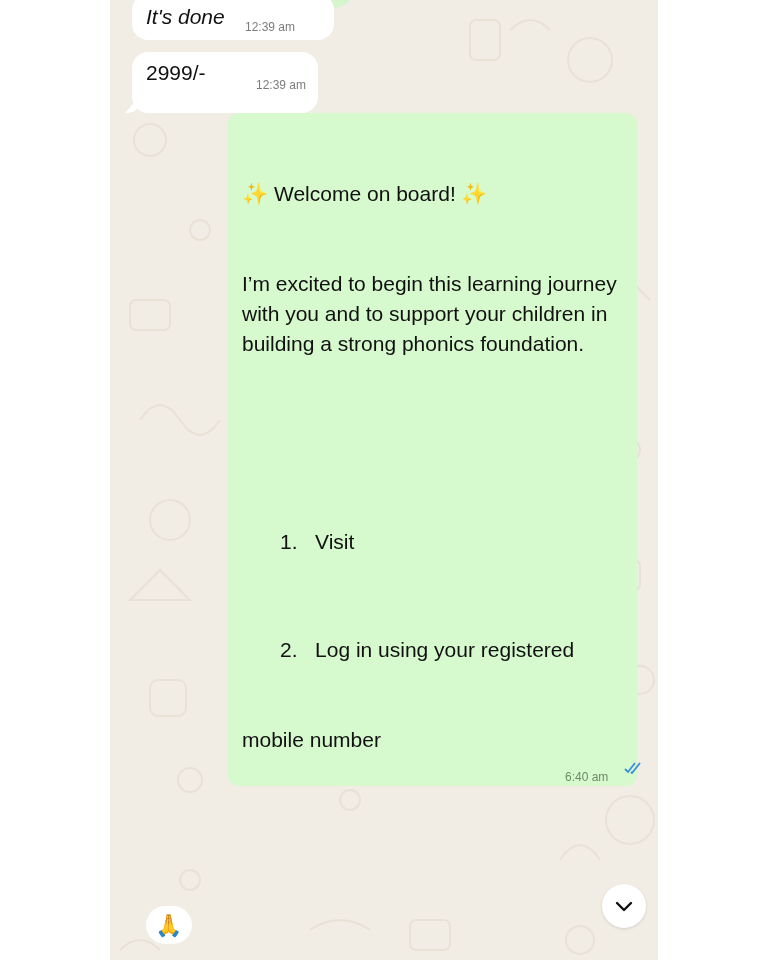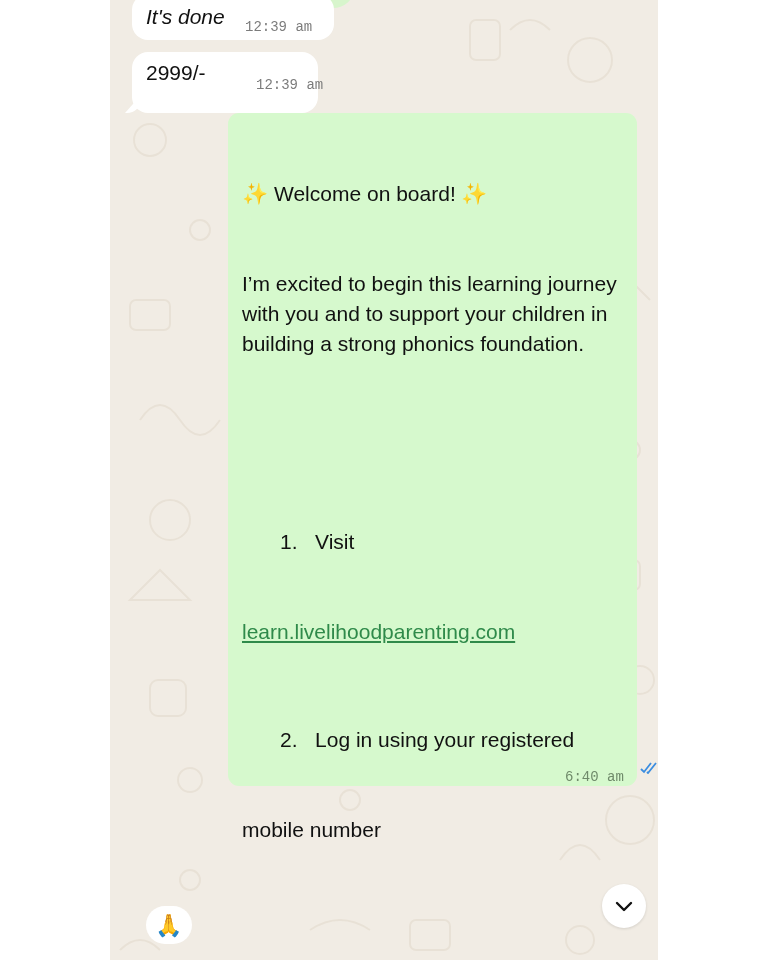--- a/index.html
+++ b/index.html
@@ -20,21 +20,21 @@
     position:absolute; border-radius:16px; color:#111;
     font-size:21px; line-height:30px;
   }
   .in { background:#ffffff; }
   .out { background:#d6f9cd; }
   .tail-in::before {
     content:""; position:absolute; left:-7px; bottom:0; width:16px; height:18px;
     background:#ffffff; border-bottom-right-radius:14px;
     clip-path: polygon(0 100%, 100% 0, 100% 100%);
   }
-  .ts { font-size:14px; color:#7c7c7c; white-space:nowrap;font-family:Liberation Mono, monospace; }
+  .ts { font-size:12px; color:#7c7c7c; white-space:nowrap; }
   .ts-out { color:#6f8a6a; }
   .b1 { left:22px; top:-6px; width:202px; height:46px; }
   .b1 .txt { position:absolute; left:14px; top:8px;font-style:italic; }
   .b1 .ts { position:absolute; left:113px; top:18px; }
   .b2 { left:22px; top:52px; width:186px; height:61px; }
   .b2 .txt { position:absolute; left:14px; top:6px; }
   .b2 .ts { position:absolute; left:124px; top:18px; }
   .b3 { left:118px; top:113px; width:409px; height:673px;border-radius:11px; }
   .b3 .body { position:absolute; left:14px; top:6px; width:390px; white-space:pre-wrap; }
   .b3 .ts { position:absolute; left:337px; top:649px; display:flex; align-items:flex-start; gap:16px; }
@@ -98,21 +98,20 @@
     <span class="txt">2999/-</span>
     <span class="ts">12:39 am</span>
   </div>
 
   <div class="bubble out b3">
     <div class="body">
       <div><span class="emoji sparkle">✨</span> <span>Welcome on board!</span> <span class="emoji sparkle">✨</span></div>
       <div>I’m excited to begin this learning journey with you and to support your children in building a strong phonics foundation.</div>
       <div style="height:30px"></div>
       <div class="indent"><span>1.</span>&nbsp;&nbsp;&nbsp;<span>Visit</span></div>
-      <div><a class="link">learn.livelihoodparenting.com</a></div>
       <div class="indent"><span>2.</span>&nbsp;&nbsp;&nbsp;<span>Log in using your registered</span></div>
       <div>mobile number</div>
       <div class="indent">&nbsp;&nbsp;&nbsp;</div>
       
       
       
       
       
       
     </div>

